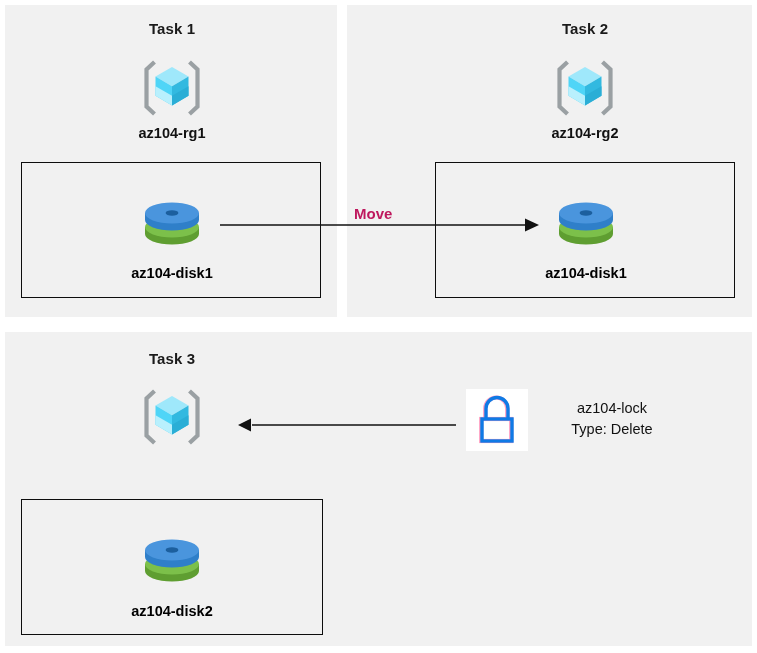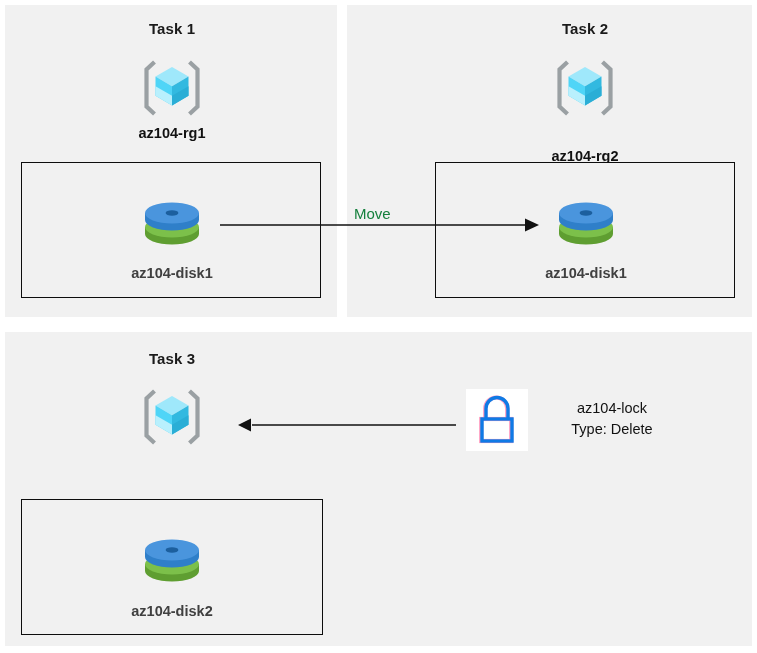--- a/index.html
+++ b/index.html
@@ -61,21 +61,21 @@
   
   .rg-label {
     position: absolute;
     font-size: 14.5px;
     font-weight: bold;
     color: #111111;
     text-align: center;
     white-space: nowrap;
   }
   #rg-label-1 { left: 102px; top: 125px; width: 140px; }
-  #rg-label-2 { left: 515px; top: 125px; width: 140px; margin-top: 23px; }
+  #rg-label-2 { left: 515px; top: 125px; width: 140px; }
   #rg-label-3 { left: 102px; top: 454px; width: 140px; }
 
   
   .res-box {
     position: absolute;
     background: #f1f1f1;
     border: 1.6px solid #0d0d0d;
     box-sizing: border-box;
   }
   #box-disk1-a { left: 21px;  top: 162px; width: 300px; height: 136px; }
@@ -89,41 +89,41 @@
     height: 62px;
   }
   #disk-icon-1 { left: 139px; top: 196px; }
   #disk-icon-2 { left: 553px; top: 196px; }
   #disk-icon-3 { left: 139px; top: 533px; }
 
   .disk-label {
     position: absolute;
     font-size: 14.5px;
     font-weight: bold;
-    color: #404040;
+    color: #000000;
     text-align: center;
     white-space: nowrap;
   }
   #disk-label-1 { left: 102px; top: 265px; width: 140px; }
   #disk-label-2 { left: 516px; top: 265px; width: 140px; }
   #disk-label-3 { left: 102px; top: 603px; width: 140px; }
 
   
   .connector {
     position: absolute;
     pointer-events: none;
   }
   #arrow-move { left: 220px; top: 212px; width: 320px; height: 26px; }
   #arrow-lock { left: 238px; top: 412px; width: 218px; height: 26px; }
 
   .edge-label {
     position: absolute;
     font-size: 15px;
-    font-weight: normal;
-    color: #15803d;
+    font-weight: bold;
+    color: #be185d;
     white-space: nowrap;
   }
   #label-move { left: 354px; top: 205px; }
 
   
   #lock-tile {
     position: absolute;
     left: 466px;
     top: 389px;
     width: 62px;

